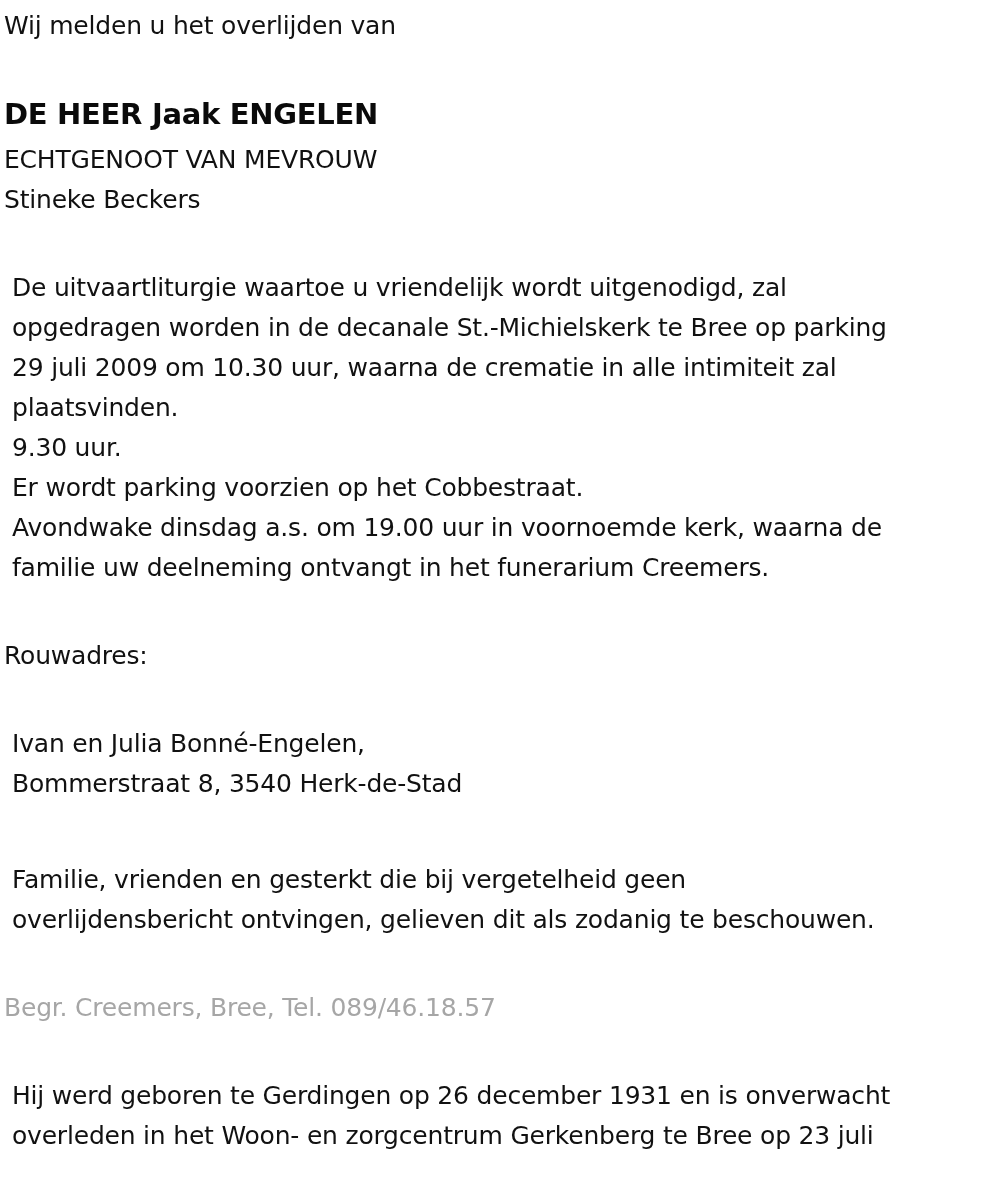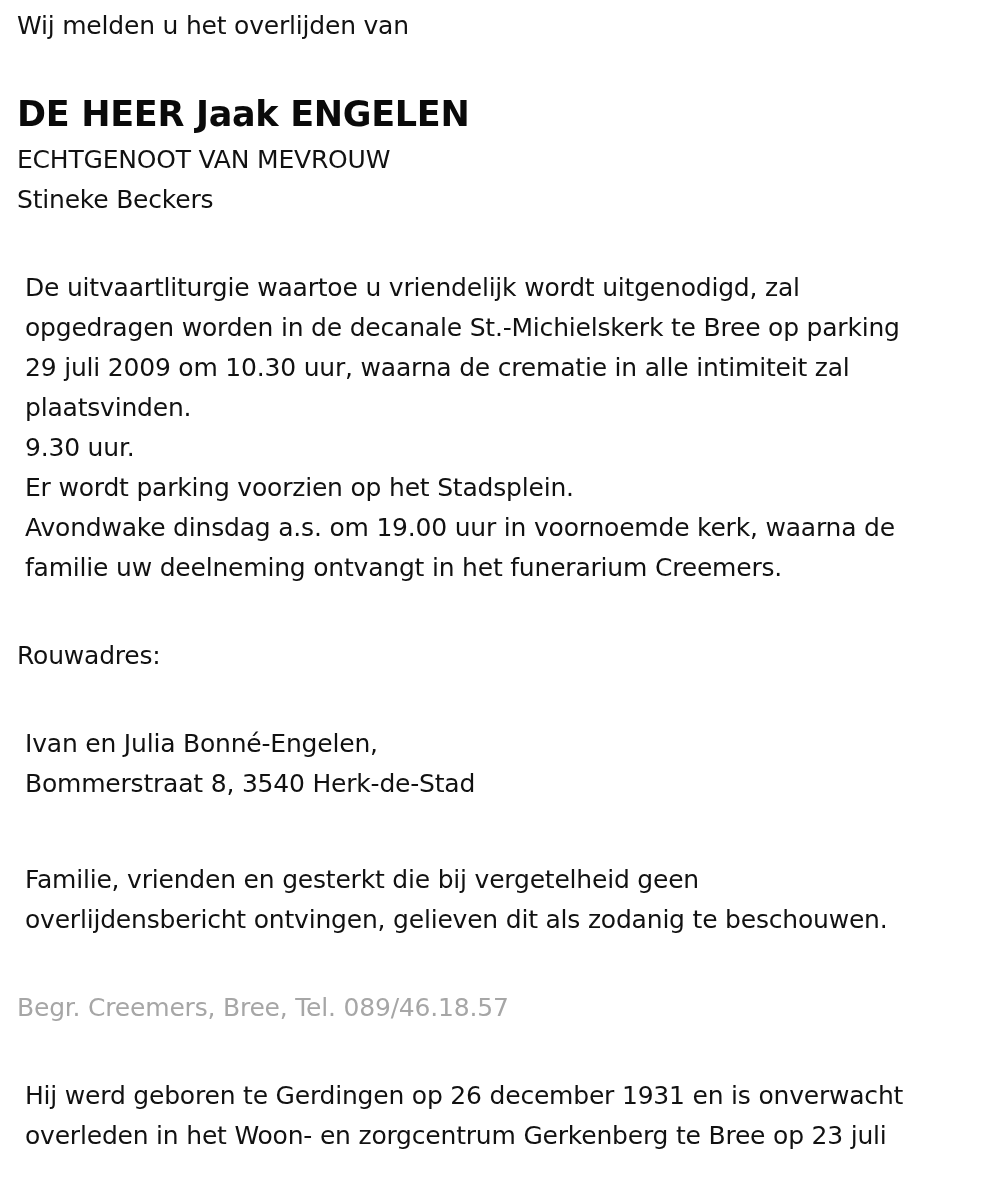--- a/index.html
+++ b/index.html
@@ -8,36 +8,36 @@
       background: #ffffff;
     }
     body {
       width: 1000px;
       height: 1188px;
       overflow: hidden;
       font-family: "DejaVu Sans", "Liberation Sans", sans-serif;
       color: #111111;
     }
     .page {
-      padding: 6px 0 0 17px;
+      padding: 6px 0 0 4px;
       font-size: 25px;
       line-height: 40px;
       letter-spacing: -0.2px;
     }
     .line {
       display: block;
       white-space: nowrap;
       margin: 0;
     }
     .gap {
       height: 40px;
     }
     .title {
       font-weight: bold;
-      font-size: 35px;
+      font-size: 29px;
       line-height: 52px;
       margin-top: 2px;
       letter-spacing: -0.3px;
       color: #0a0a0a;
     }
     .muted {
       color: #a6a6a6;
     }
     .para { margin: 8px; }
   </style>
@@ -52,21 +52,21 @@
   <span class="line">ECHTGENOOT VAN MEVROUW</span>
   <span class="line">Stineke Beckers</span>
   <div class="gap"></div>
 
   <div class="para">
     <span class="line">De uitvaartliturgie waartoe u vriendelijk wordt uitgenodigd, zal</span>
     <span class="line">opgedragen worden in de decanale St.-Michielskerk te Bree op parking</span>
     <span class="line">29 juli 2009 om 10.30 uur, waarna de crematie in alle intimiteit zal</span>
     <span class="line">plaatsvinden.</span>
     <span class="line">9.30 uur.</span>
-    <span class="line">Er wordt parking voorzien op het Stadsplein.</span>
+    <span class="line">Er wordt parking voorzien op het Cobbestraat.</span>
     <span class="line">Avondwake dinsdag a.s. om 19.00 uur in voornoemde kerk, waarna de</span>
     <span class="line">familie uw deelneming ontvangt in het funerarium Creemers.</span>
   </div>
   <div class="gap"></div>
 
   <span class="line">Rouwadres:</span>
   <div class="gap"></div>
 
   <div class="para">
     <span class="line">Ivan en Julia Bonné-Engelen,</span>

